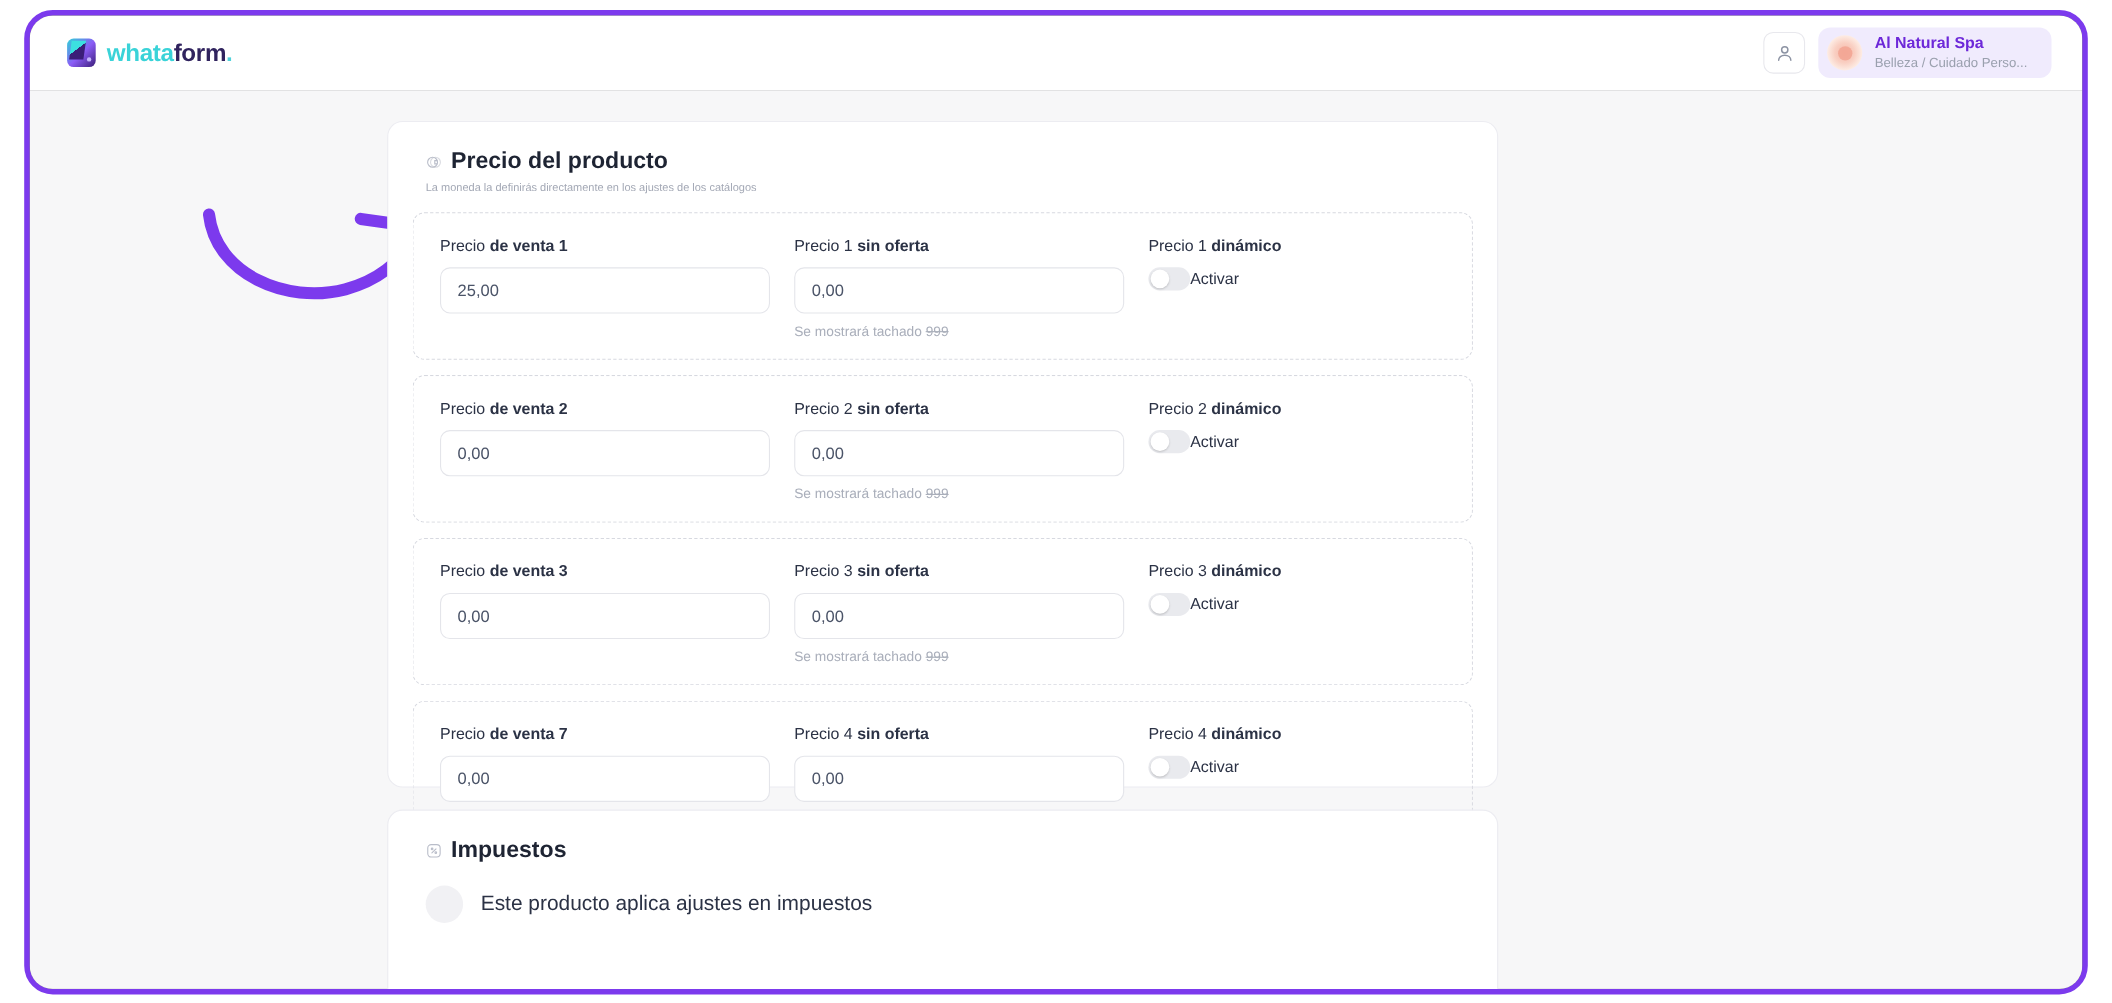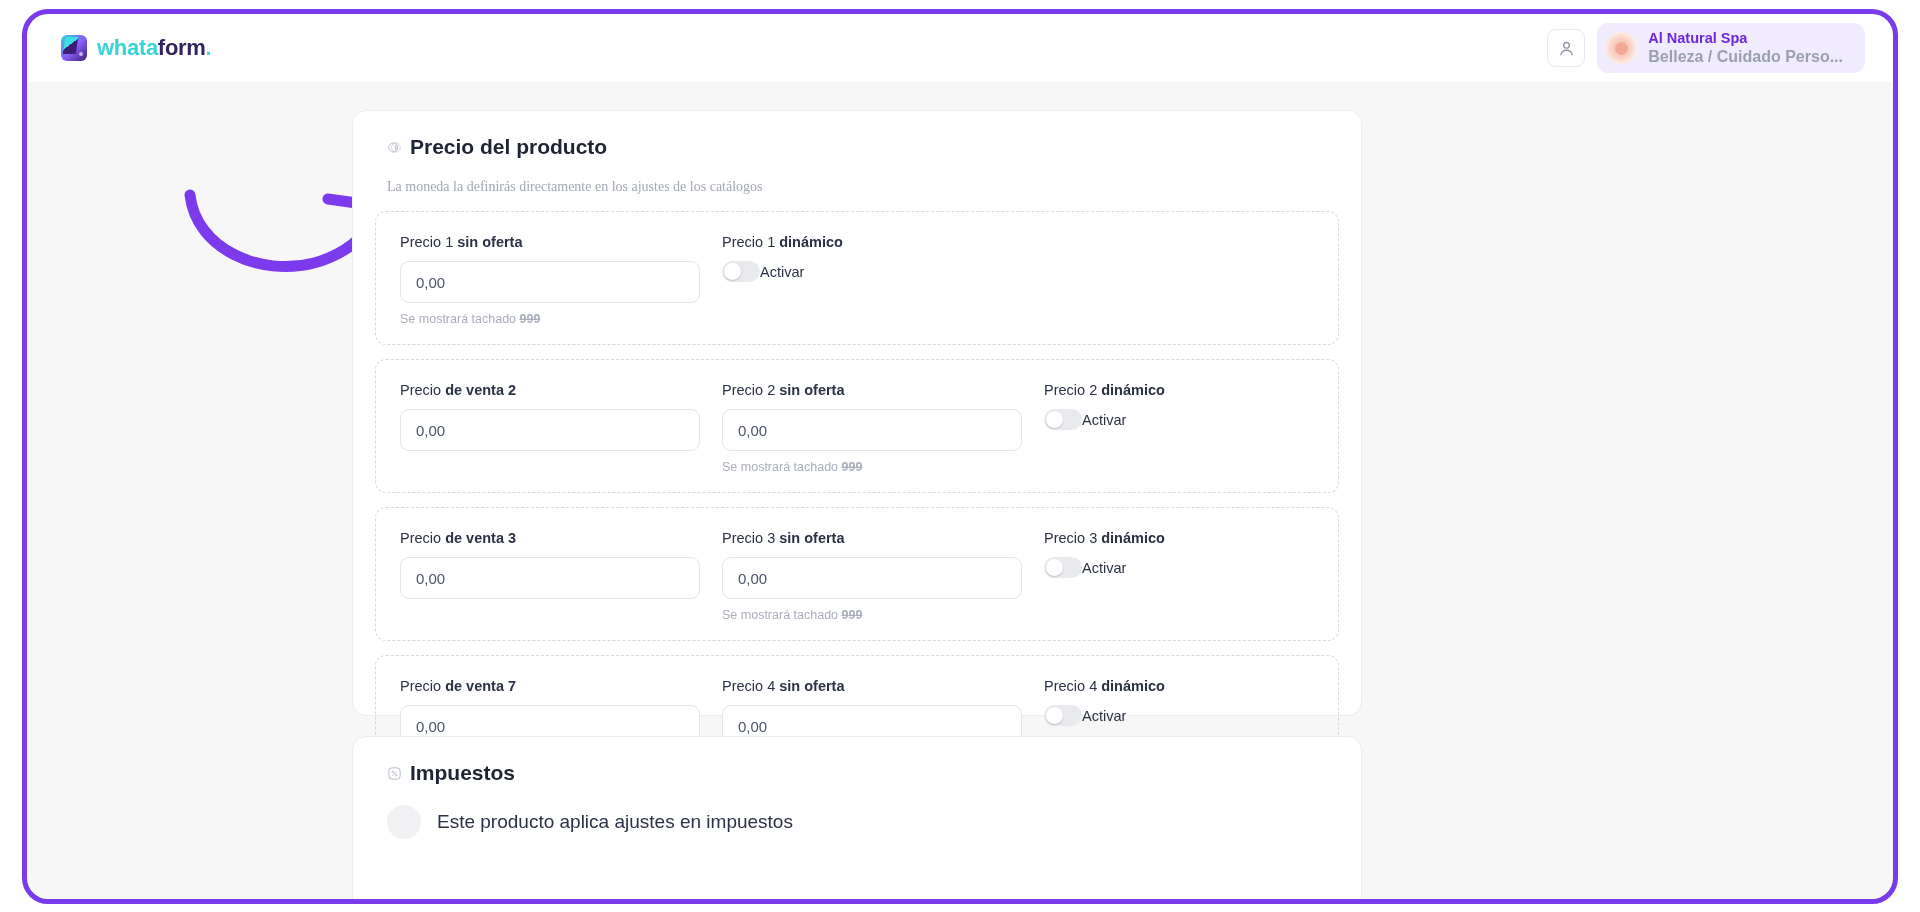--- a/index.html
+++ b/index.html
@@ -114,24 +114,23 @@
     opacity:.85;
   }
   .account-lines { line-height: 1.25; }
   .account-name {
     font-size: 14.5px;
     font-weight: 700;
     color: #6d28d9;
     white-space: nowrap;
   }
   .account-sub {
-    font-size: 16px;
+    font-size: 12px;
     color: #9aa0ae;
     white-space: nowrap;
-    font-weight: bold;
   }
 
   
   .page-body {
     position:relative;
     height: calc(100% - 68px);
     background:#f7f7f8;
     overflow:hidden;
   }
 
@@ -151,24 +150,23 @@
     display:flex;
     align-items:center;
     gap: 8px;
   }
   .card-title {
     font-size: 21px;
     font-weight: 700;
     color: #1e2433;
   }
   .card-sub {
-    margin-top: 20px;
-    font-size: 14px;
+    margin-top: 7px;
+    font-size: 10px;
     color: #a3a8b5;
-    font-family: Liberation Serif, serif;
   }
 
   .rows { padding: 16px 22px 0 22px; }
 
   .price-row {
     border: 1px dashed #d7d9e0;
     border-radius: 11px;
     margin-bottom: 14px;
     padding: 22px 24px 18px 24px;
     display: grid;
@@ -195,21 +193,21 @@
     font-size: 15px;
     color: #4b5468;
     font-family: "Liberation Sans", sans-serif;
     outline: none;
   }
   .helper {
     margin-top: 9px;
     font-size: 12.5px;
     color: #a9aeba;
   }
-  .helper s { text-decoration: line-through; font-weight: bold; }
+  .helper s { text-decoration: line-through; }
 
   .toggle-wrap {
     display:flex;
     align-items:center;
     margin-top: 3px;
   }
   .toggle {
     width: 38px; height: 21px;
     border-radius: 11px;
     background: #e9eaee;
@@ -293,20 +291,24 @@
             <circle cx="10" cy="12" r="7.2"></circle>
             <circle cx="14.2" cy="12" r="7.2" opacity=".55"></circle>
             <path d="M16.4 9.6 h-3.2 v4.8 h3.2" stroke-linecap="round"></path>
           </svg>
           <span class="card-title">Precio del producto</span>
         </div>
         <div class="card-sub">La moneda la definirás directamente en los ajustes de los catálogos</div>
       </div>
       <div class="rows" id="price-rows">
           <div class="price-row">
+    <div>
+      <div class="field-label"><span>Precio </span><b>de venta 1</b></div>
+      <input class="text-input" type="text" value="25,00" style="">
+    </div>
 
     <div>
       <div class="field-label"><span>Precio 1 </span><b>sin oferta</b></div>
       <input class="text-input" type="text" value="0,00" style="">
       <div class="helper"><span>Se mostrará tachado </span><s>999</s></div>
     </div>
 
     <div>
       <div class="field-label"><span>Precio 1 </span><b>dinámico</b></div>
       <div class="toggle-wrap">

